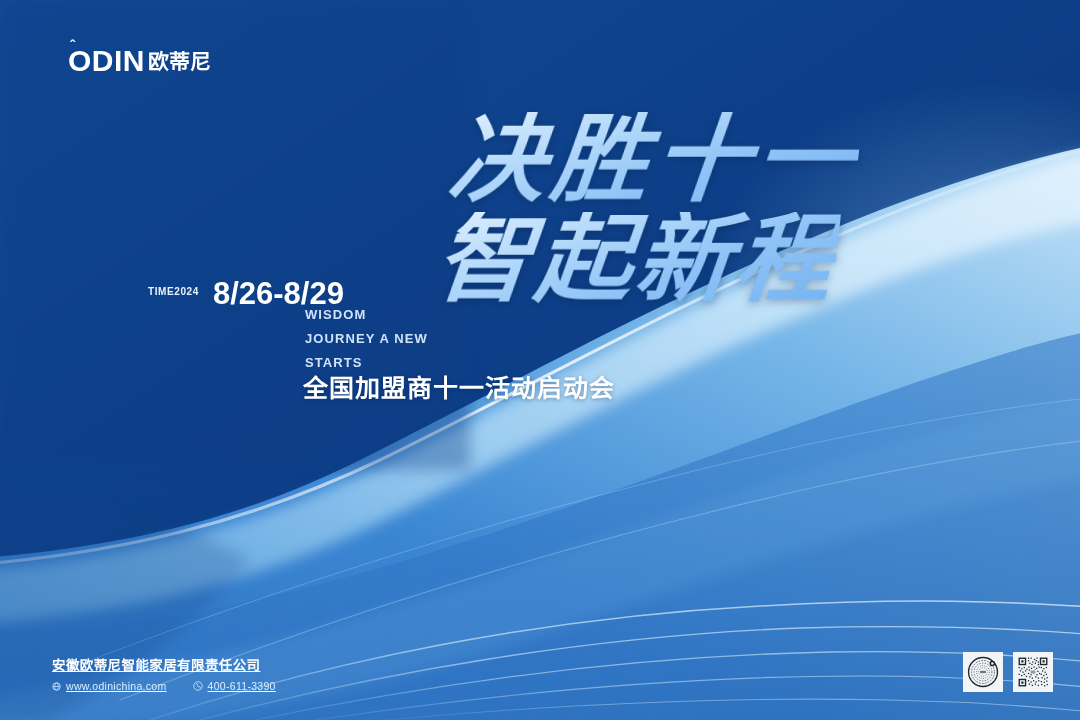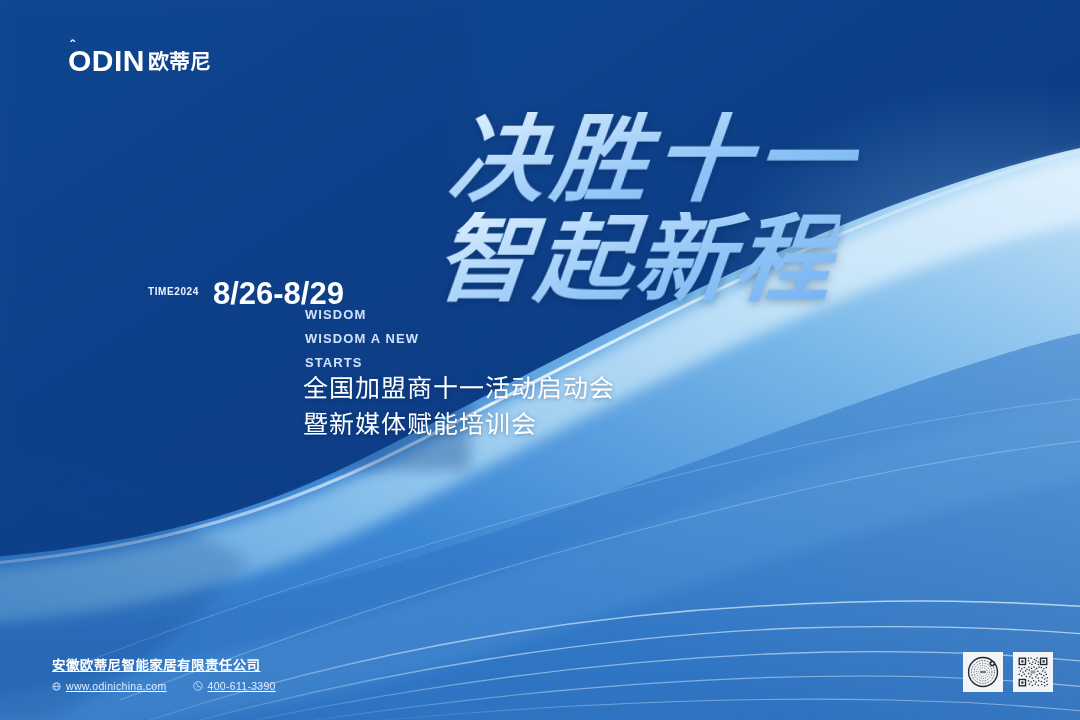--- a/index.html
+++ b/index.html
@@ -82,21 +82,21 @@
   
   .tagline {
     position:absolute; left:305px; top:303px;
     color:#cfe3fb; font-size:13px; font-weight:bold;
     line-height:1.85; letter-spacing:1.1px;
   }
 
   
   .subtitle {
     position:absolute; left:303px; top:370px;
-    color:#ffffff; font-weight:normal;
+    color:#ffffff; font-weight:bold;
     font-size:25px; line-height:1.45; letter-spacing:1px;
     text-shadow:0 1px 4px rgba(5,35,80,.4);
   }
 
   
   .footer {
     position:absolute; left:52px; bottom:28px;
     color:#ffffff;
     text-decoration:underline;
   }
@@ -249,27 +249,26 @@
   <div class="time-block">
     <span class="time-kicker">
       <span>TIME</span>
       <span>2024</span>
     </span>
     <span class="time-range">8/26-8/29</span>
   </div>
 
   <div class="tagline">
     <div>WISDOM</div>
-    <div>WISDOM A NEW</div>
+    <div>JOURNEY A NEW</div>
     <div>STARTS</div>
   </div>
 
   <div class="subtitle">
     <div>全国加盟商十一活动启动会</div>
-    <div>暨新媒体赋能培训会</div>
   </div>
 
   <div class="footer">
     <div class="footer-company">安徽欧蒂尼智能家居有限责任公司</div>
     <div class="footer-contact">
       <span class="contact-item">
         <span class="ic">
           <svg width="9" height="9" viewBox="0 0 16 16" xmlns="http://www.w3.org/2000/svg">
             <circle cx="8" cy="8" r="6.6" fill="none" stroke="#dfeeff" stroke-width="1.4"></circle>
             <ellipse cx="8" cy="8" rx="3" ry="6.6" fill="none" stroke="#dfeeff" stroke-width="1.1"></ellipse>

